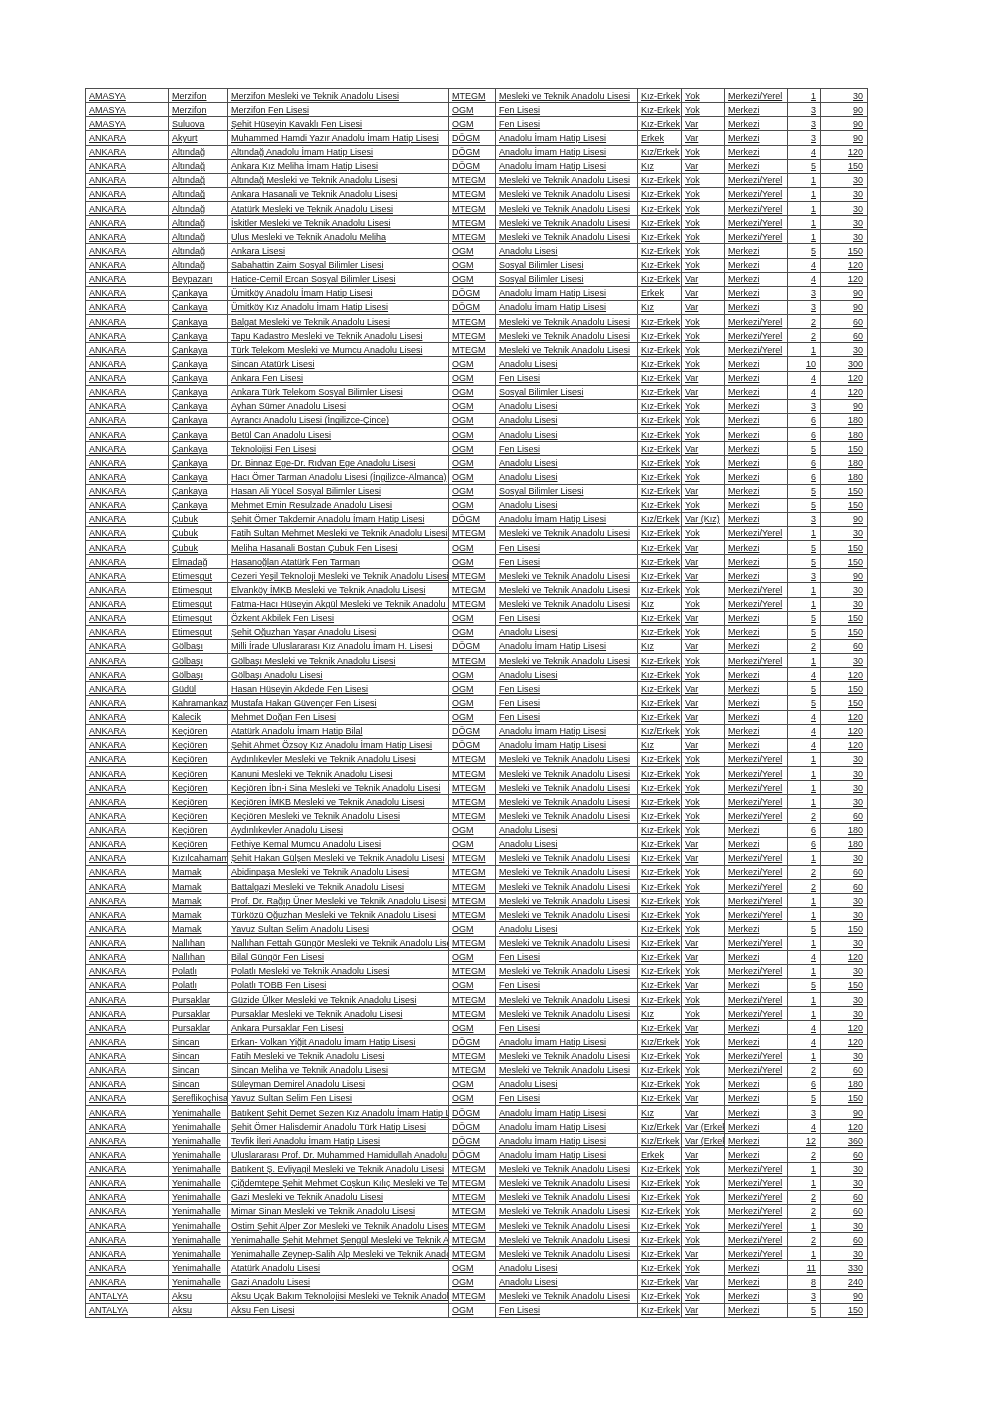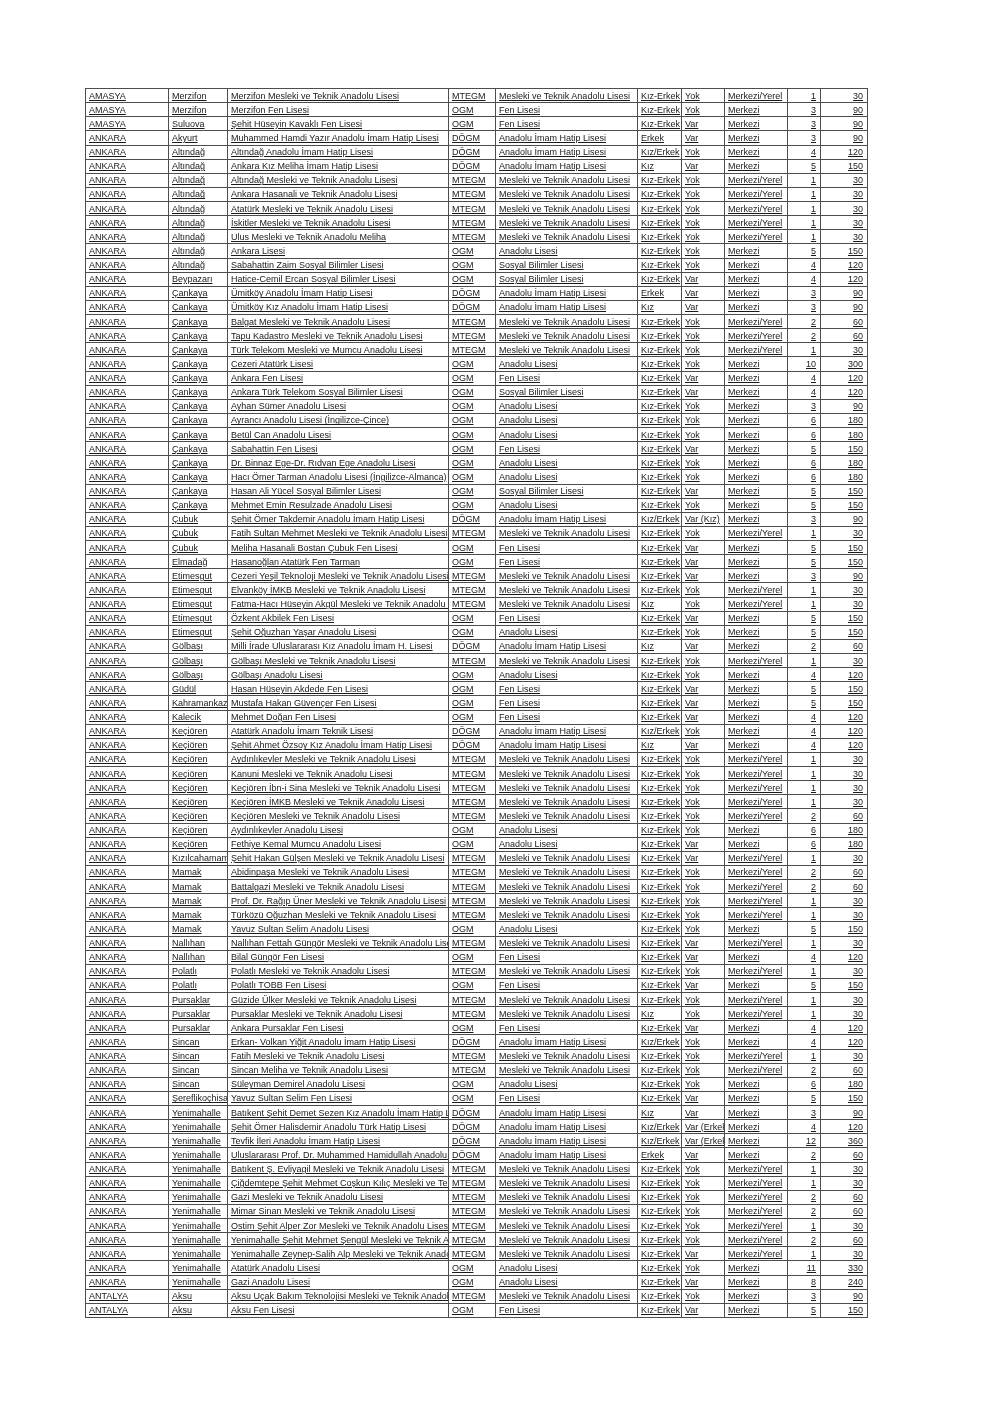--- a/index.html
+++ b/index.html
@@ -290,21 +290,21 @@
           <td>Mesleki ve Teknik Anadolu Lisesi</td>
           <td>Kız-Erkek</td>
           <td>Yok</td>
           <td>Merkezi/Yerel</td>
           <td class="num">1</td>
           <td class="num">30</td>
         </tr>
         <tr>
           <td>ANKARA</td>
           <td>Çankaya</td>
-          <td>Cezeri Atatürk Lisesi</td>
+          <td>Sincan Atatürk Lisesi</td>
           <td>OGM</td>
           <td>Anadolu Lisesi</td>
           <td>Kız-Erkek</td>
           <td>Yok</td>
           <td>Merkezi</td>
           <td class="num">10</td>
           <td class="num">300</td>
         </tr>
         <tr>
           <td>ANKARA</td>
@@ -362,21 +362,21 @@
           <td>Anadolu Lisesi</td>
           <td>Kız-Erkek</td>
           <td>Yok</td>
           <td>Merkezi</td>
           <td class="num">6</td>
           <td class="num">180</td>
         </tr>
         <tr>
           <td>ANKARA</td>
           <td>Çankaya</td>
-          <td>Sabahattin Fen Lisesi</td>
+          <td>Teknolojisi Fen Lisesi</td>
           <td>OGM</td>
           <td>Fen Lisesi</td>
           <td>Kız-Erkek</td>
           <td>Var</td>
           <td>Merkezi</td>
           <td class="num">5</td>
           <td class="num">150</td>
         </tr>
         <tr>
           <td>ANKARA</td>
@@ -602,21 +602,21 @@
           <td>Fen Lisesi</td>
           <td>Kız-Erkek</td>
           <td>Var</td>
           <td>Merkezi</td>
           <td class="num">4</td>
           <td class="num">120</td>
         </tr>
         <tr>
           <td>ANKARA</td>
           <td>Keçiören</td>
-          <td>Atatürk Anadolu İmam Teknik Lisesi</td>
+          <td>Atatürk Anadolu İmam Hatip Bilal</td>
           <td>DÖGM</td>
           <td>Anadolu İmam Hatip Lisesi</td>
           <td>Kız/Erkek</td>
           <td>Yok</td>
           <td>Merkezi</td>
           <td class="num">4</td>
           <td class="num">120</td>
         </tr>
         <tr>
           <td>ANKARA</td>

